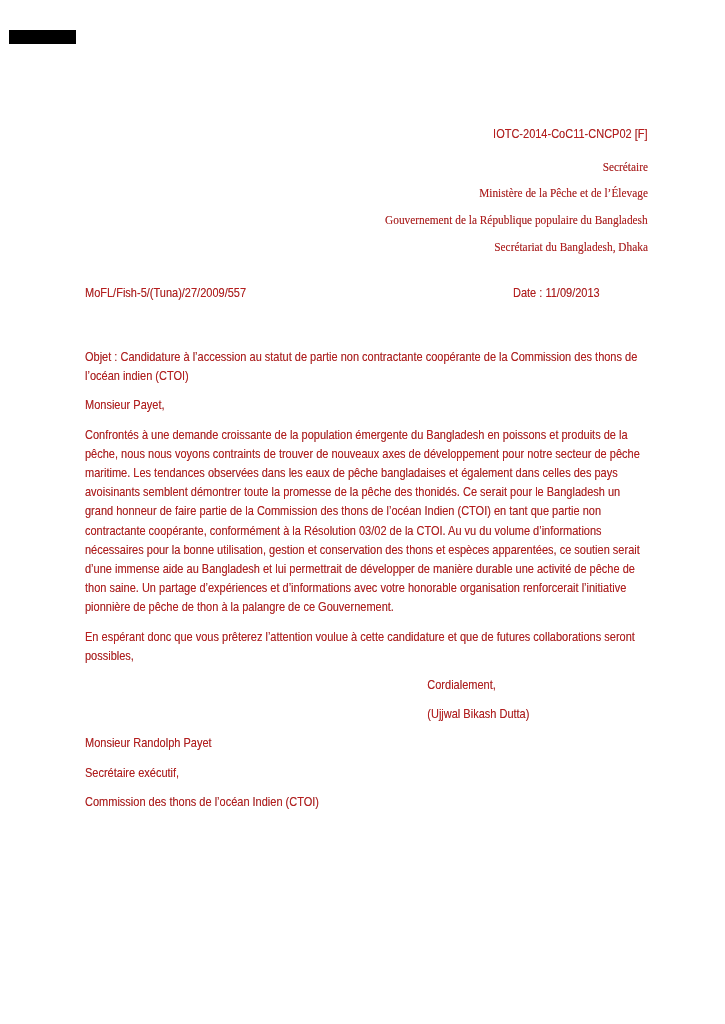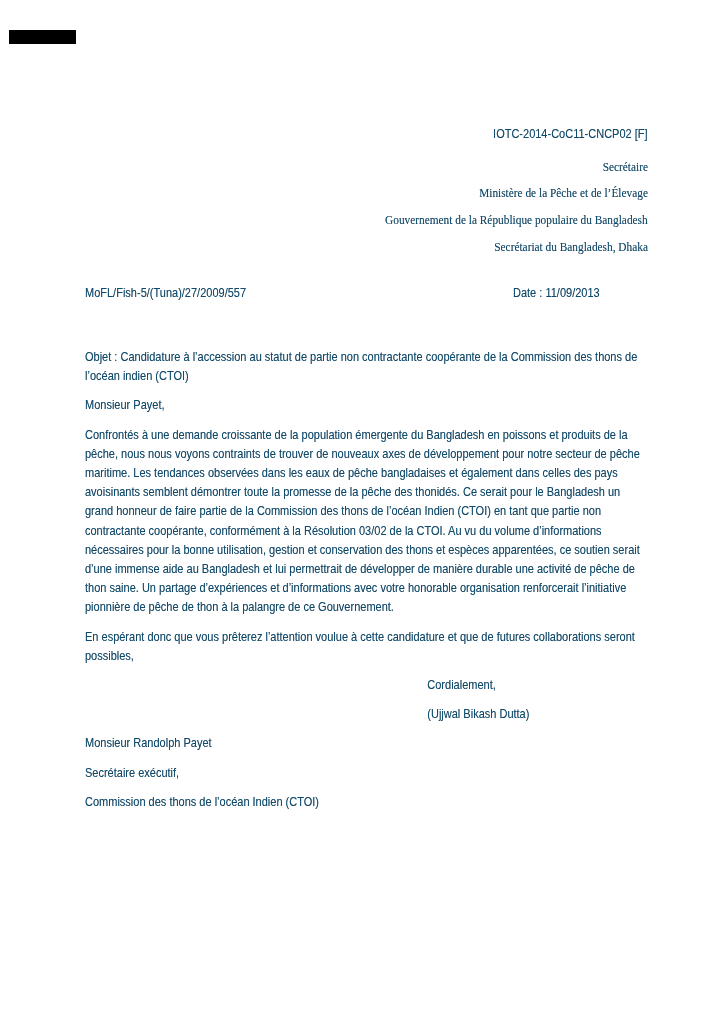--- a/index.html
+++ b/index.html
@@ -4,21 +4,21 @@
 <style>
   * { box-sizing: border-box; }
   html, body { margin: 0; padding: 0; background: #ffffff; }
 
   .page {
     position: relative;
     width: 725px;
     height: 1024px;
     background: #ffffff;
     overflow: hidden;
-    color: #0c4a6e;
+    color: #b91c1c;
     font-family: "Liberation Sans", sans-serif;
     text-shadow: 0 0 0.5px rgba(0,0,0,0.35);
   }
 
   .redaction {
     position: absolute;
     left: 9px;
     top: 30px;
     width: 67px;
     height: 14px;

